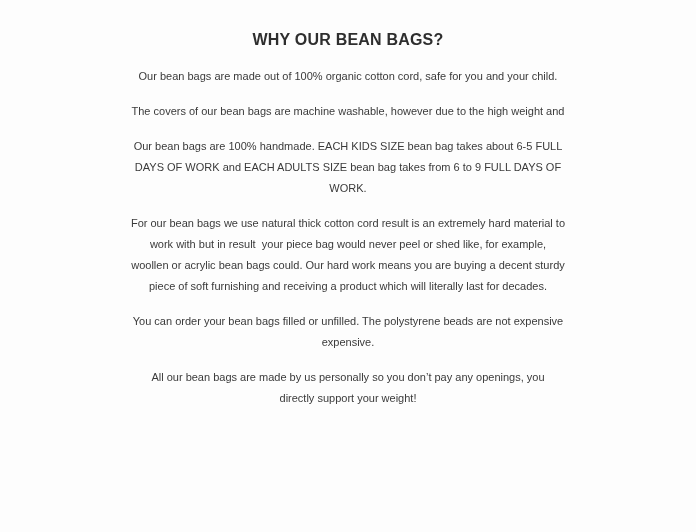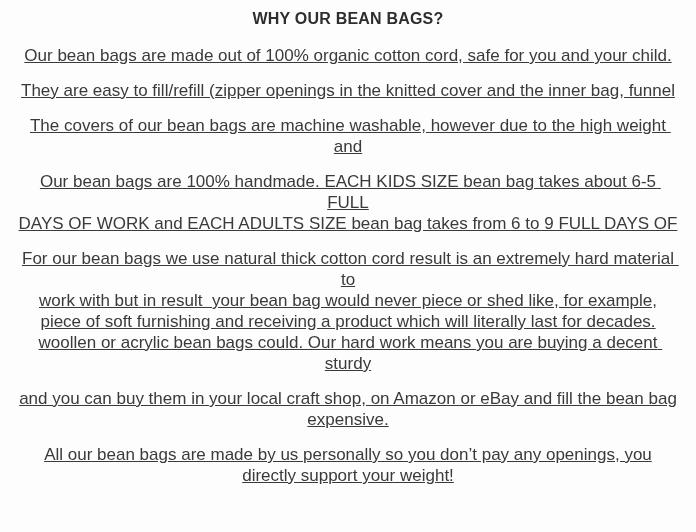--- a/index.html
+++ b/index.html
@@ -16,74 +16,74 @@
     width: 696px;
     height: 532px;
     background: var(--bg);
     font-family: "Liberation Sans", "DejaVu Sans", sans-serif;
     color: var(--text);
     overflow: hidden;
   }
   main.description {
     padding: 8px 18px 0;
     text-align: center;
+    margin-top: 21px;
   }
   h1.title {
     margin: 0 0 16px;
     font-size: 16px;
     line-height: 21px;
     font-weight: 700;
     color: var(--title);
     letter-spacing: 0.2px;
   }
   p.para {
     margin: 0 0 14px;
-    font-size: 17px;
+    font-size: 11px;
     line-height: 21px;
     font-weight: 400;
-    text-decoration: underline;
   }
   p.para .line {
     display: block;
     white-space: pre-wrap; 
   }
 </style>
 </head>
 <body>
 
 <main class="description">
 
   <h1 class="title">WHY OUR BEAN BAGS?</h1>
 
   <p class="para">
     <span class="line">Our bean bags are made out of 100% organic cotton cord, safe for you and your child.</span>
   </p>
 
   <p class="para">
-    <span class="line">They are easy to fill/refill (zipper openings in the knitted cover and the inner bag, funnel</span>
   </p>
 
   <p class="para">
     <span class="line">The covers of our bean bags are machine washable, however due to the high weight and</span>
   </p>
 
   <p class="para">
     <span class="line">Our bean bags are 100% handmade. EACH KIDS SIZE bean bag takes about 6-5 FULL</span>
     <span class="line">DAYS OF WORK and EACH ADULTS SIZE bean bag takes from 6 to 9 FULL DAYS OF</span>
+    <span class="line">WORK.</span>
   </p>
 
   <p class="para">
     <span class="line">For our bean bags we use natural thick cotton cord result is an extremely hard material to</span>
-    <span class="line">work with but in result  your bean bag would never piece or shed like, for example,</span>
+    <span class="line">work with but in result  your piece bag would never peel or shed like, for example,</span>
+    <span class="line">woollen or acrylic bean bags could. Our hard work means you are buying a decent sturdy</span>
     <span class="line">piece of soft furnishing and receiving a product which will literally last for decades.</span>
-    <span class="line">woollen or acrylic bean bags could. Our hard work means you are buying a decent sturdy</span>
   </p>
 
   <p class="para">
-    <span class="line">and you can buy them in your local craft shop, on Amazon or eBay and fill the bean bag</span>
+    <span class="line">You can order your bean bags filled or unfilled. The polystyrene beads are not expensive</span>
     <span class="line">expensive.</span>
   </p>
 
   <p class="para">
     <span class="line">All our bean bags are made by us personally so you don’t pay any openings, you</span>
     <span class="line">directly support your weight!</span>
   </p>
 
 </main>
 

